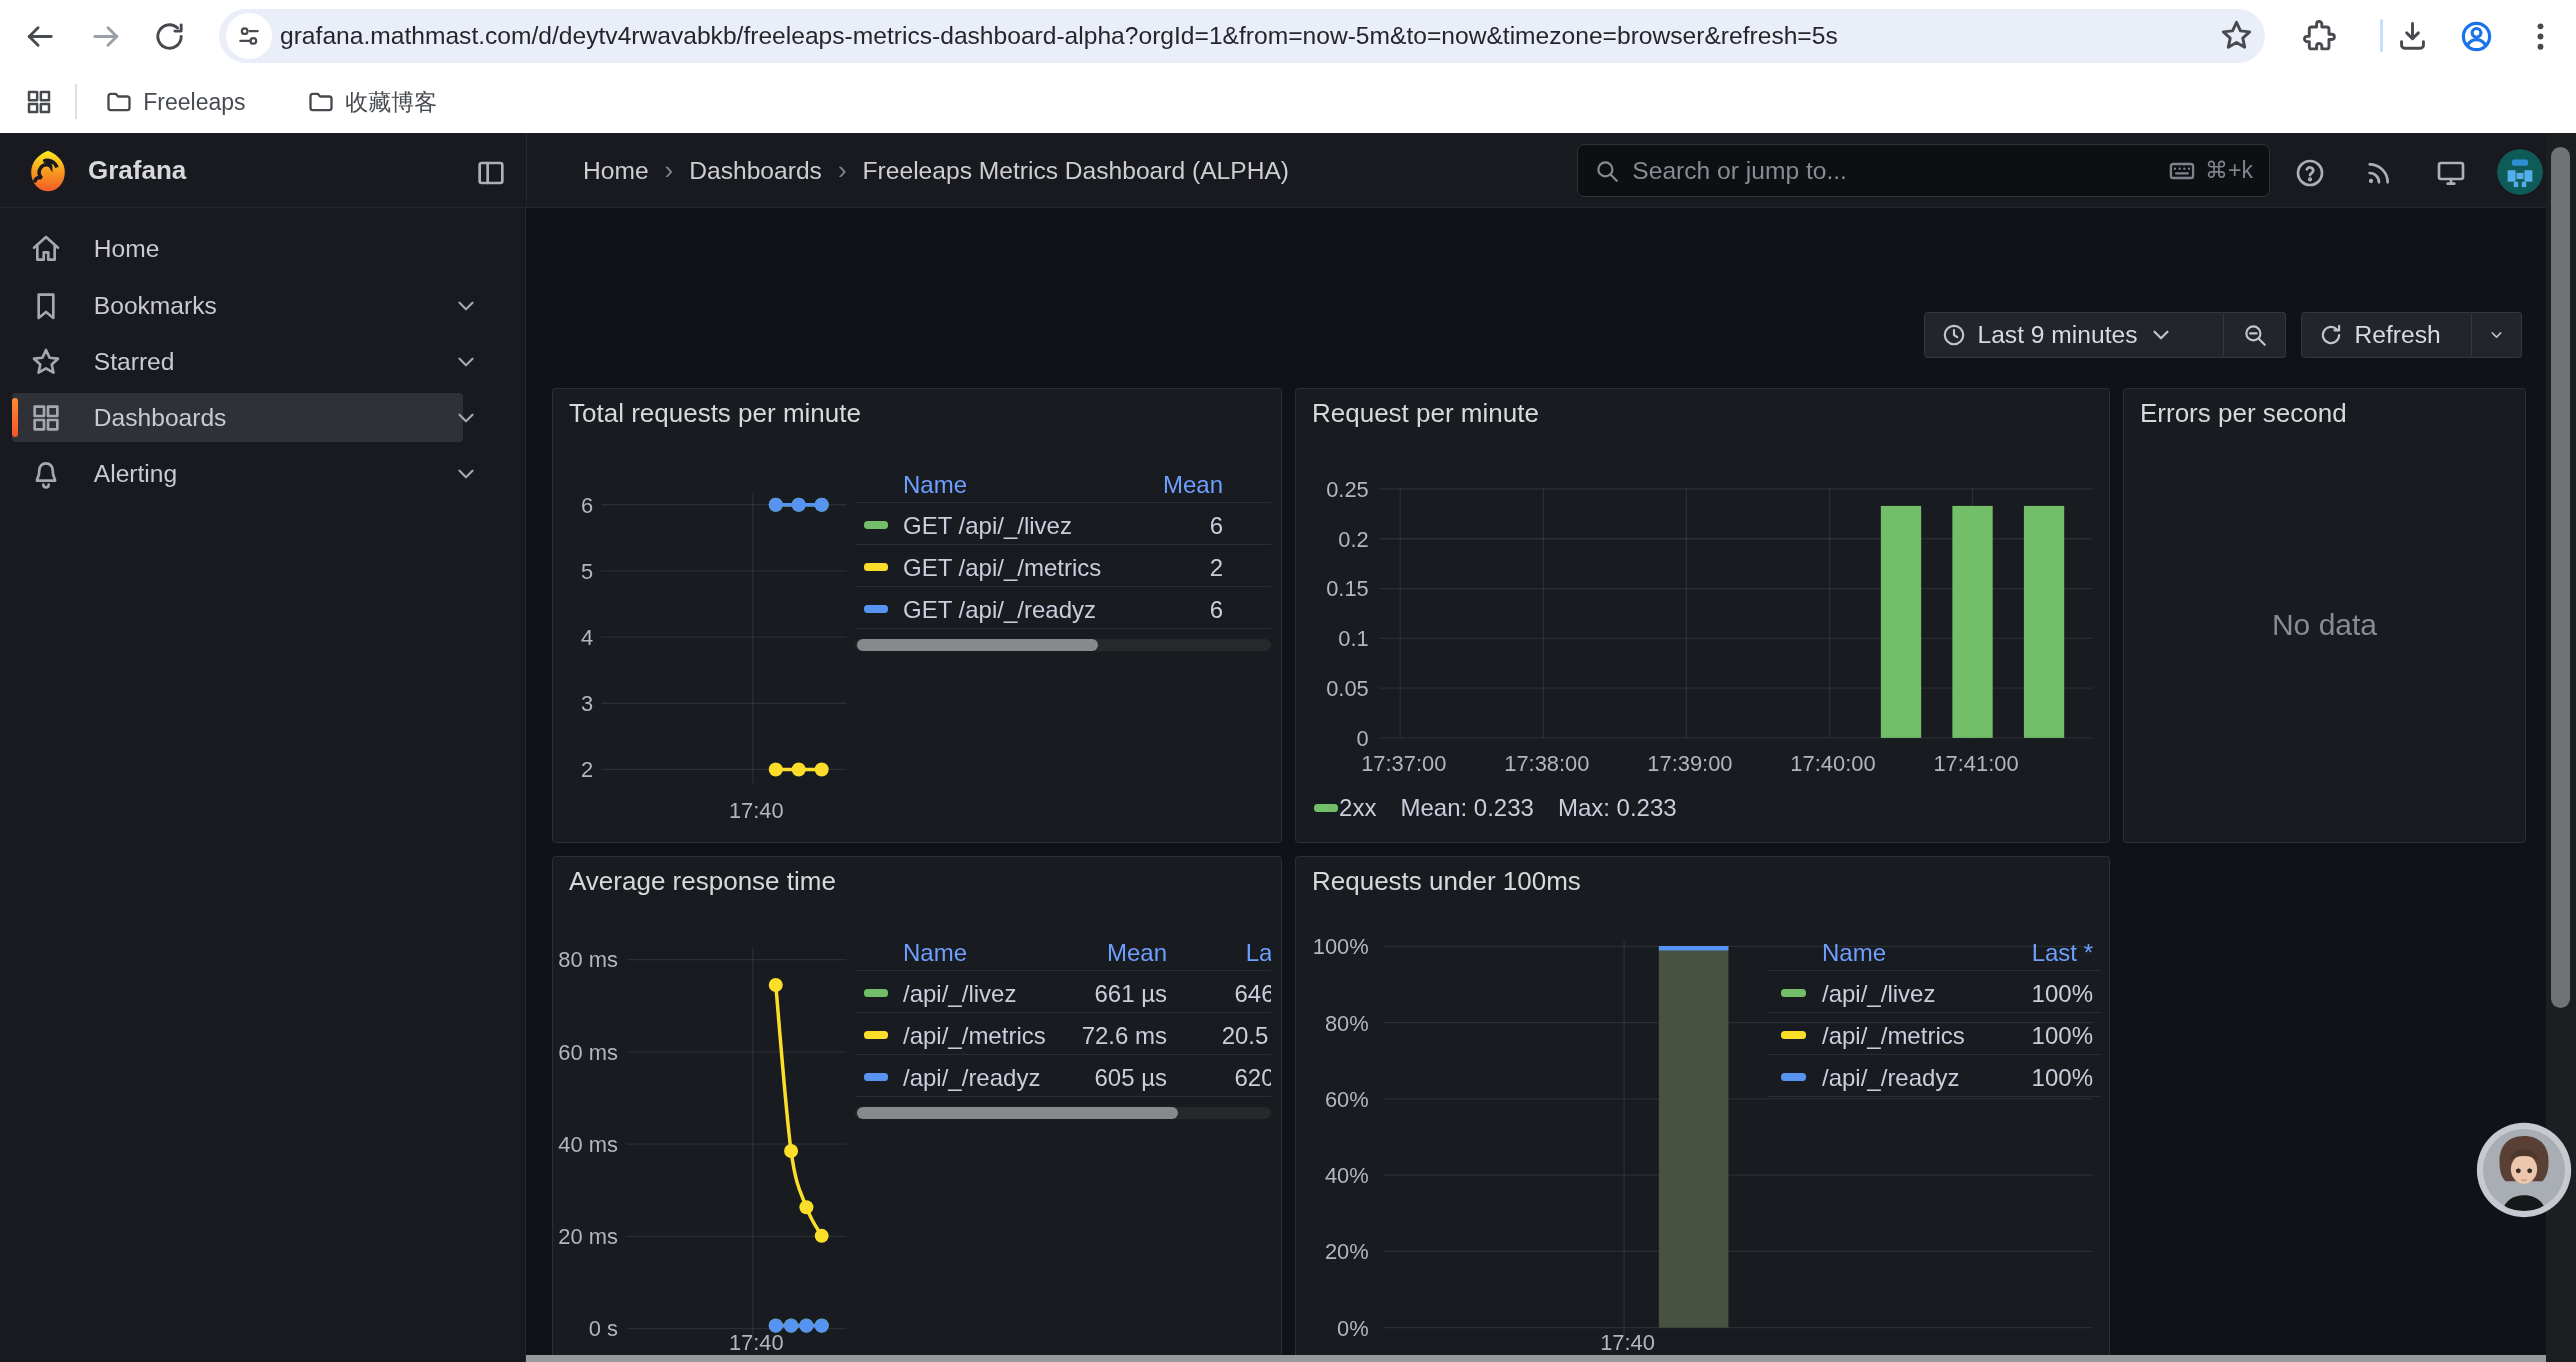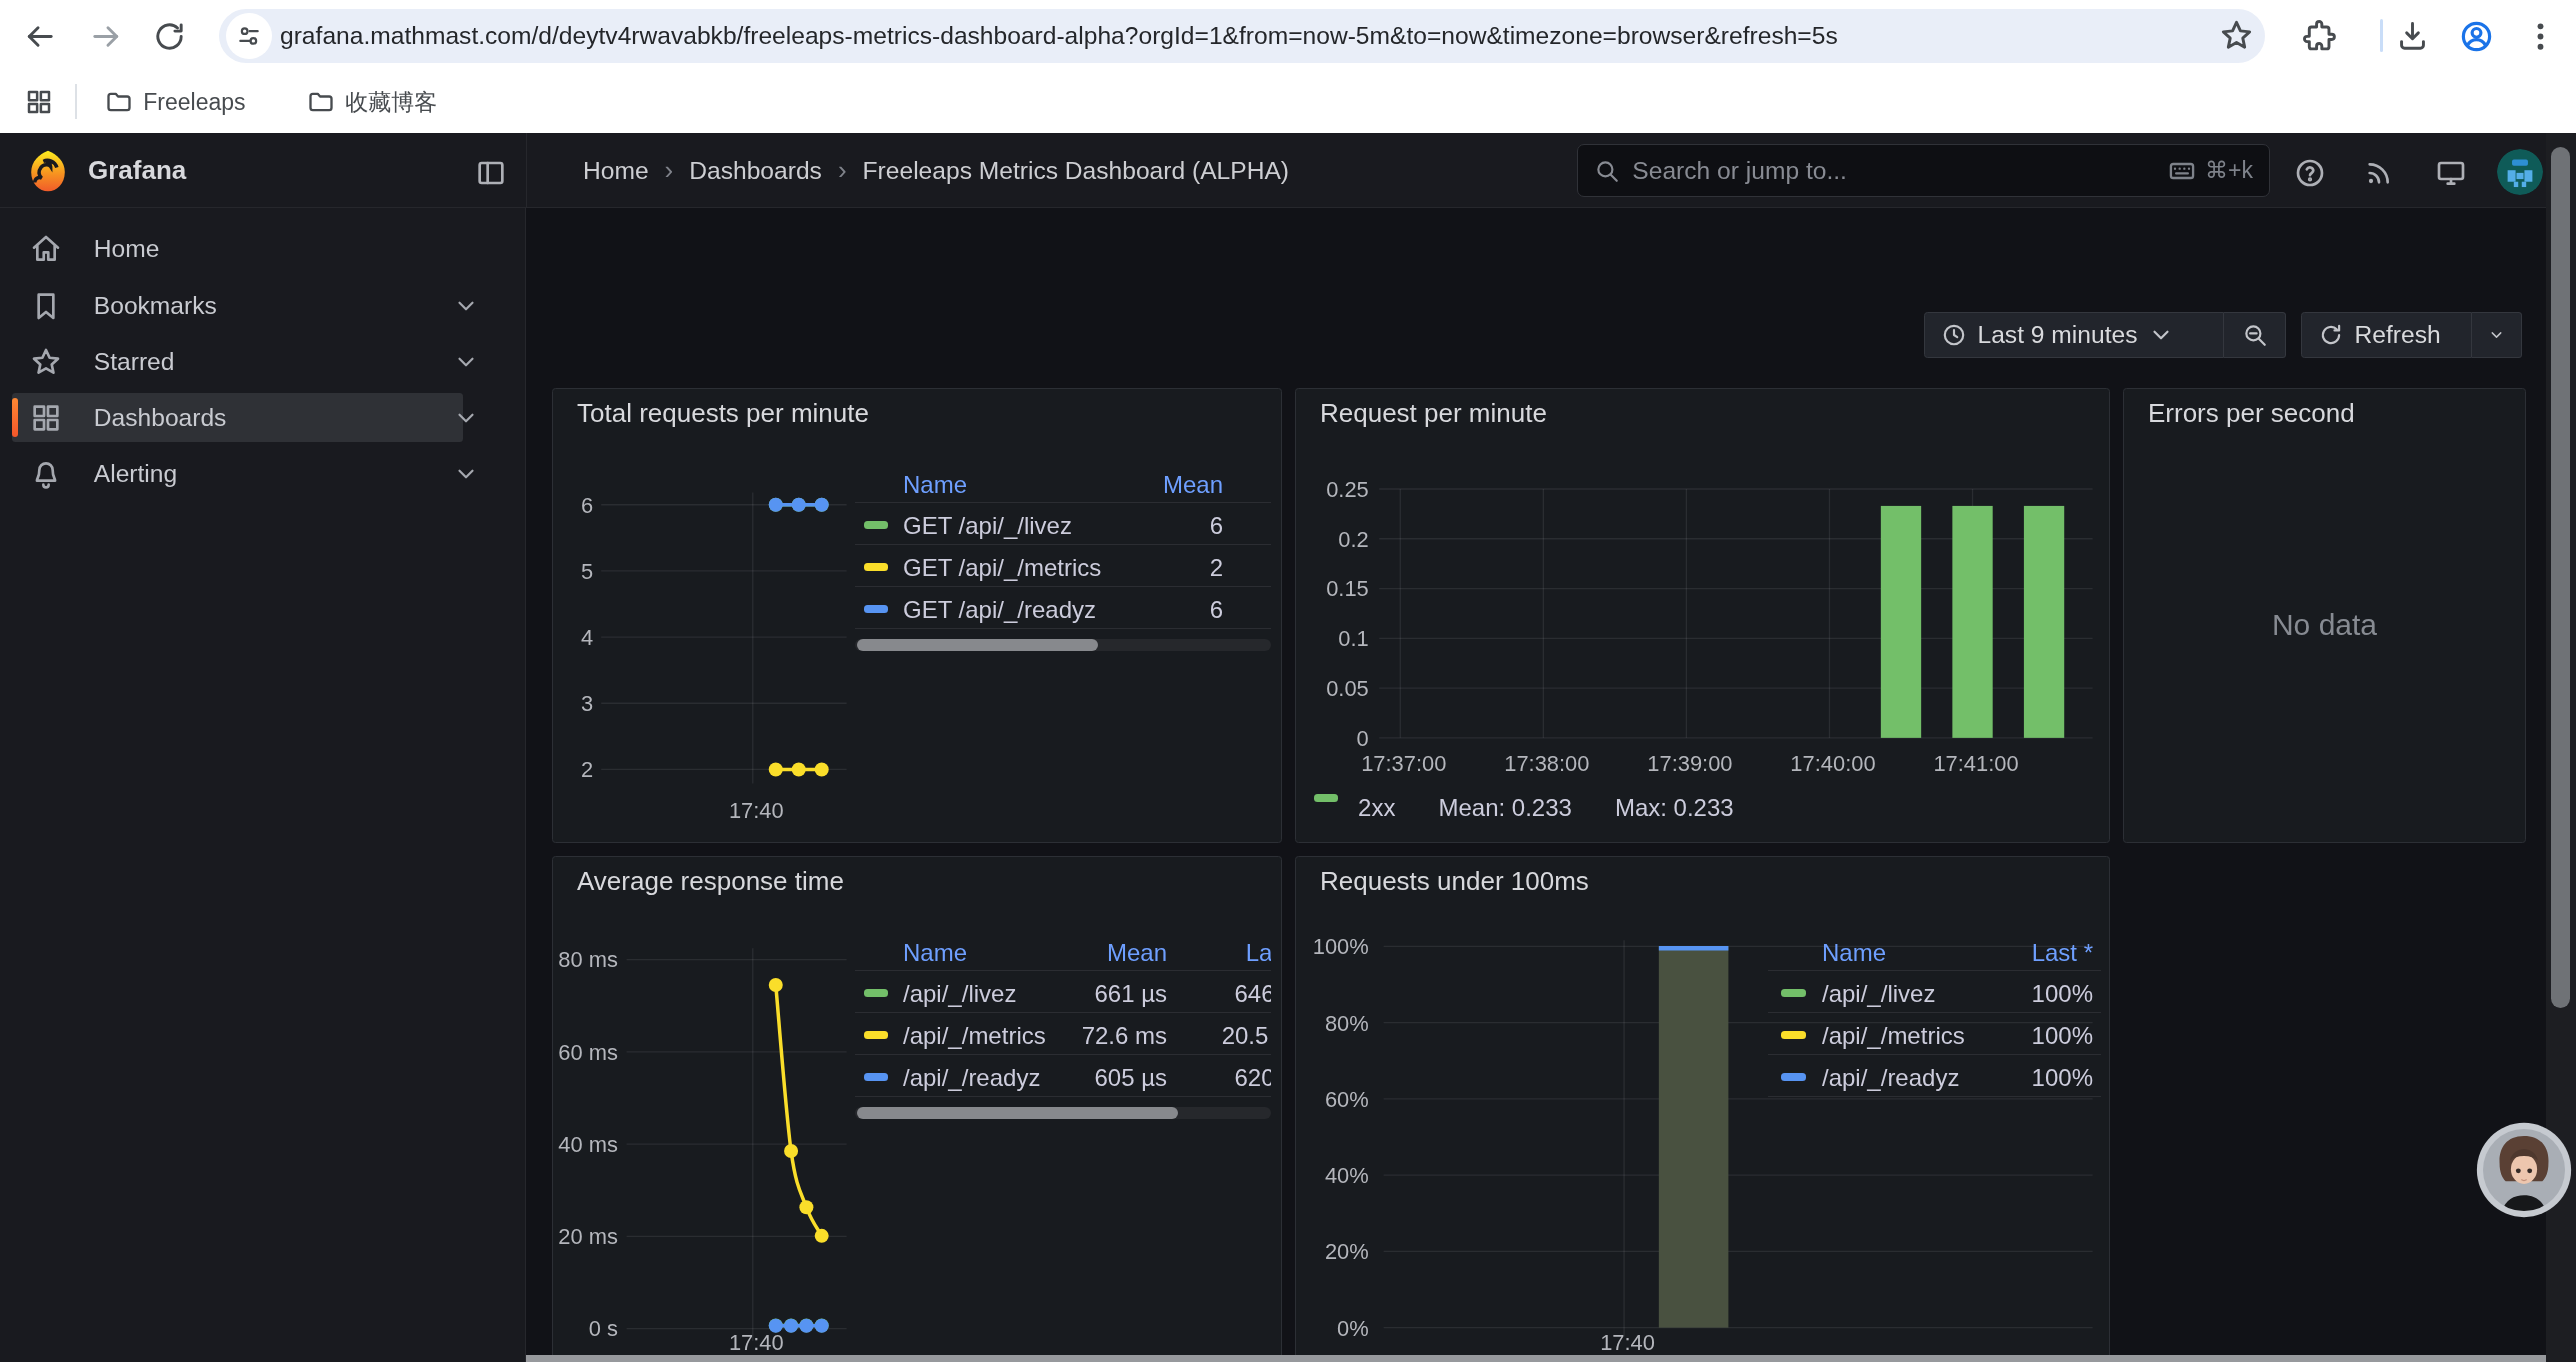--- a/index.html
+++ b/index.html
@@ -68,36 +68,36 @@
 
   
   .tb-group{position:absolute;top:36px;height:46px;display:flex;}
   .tb-seg{height:46px;background:#22252c;border:0.9px solid #34373e;display:flex;align-items:center;gap:10.5px;color:#d9dadd;font-size:24.6px;font-weight:500;padding:0 16px;}
   .tb-seg svg.i{width:26px;height:26px;color:#c3c5ca;}
   .tb-seg.first{border-radius:3.5px 0 0 3.5px;}
   .tb-seg.last{border-radius:0 3.5px 3.5px 0;border-left:none;}
 
   
   .panel{position:absolute;background:#181b1f;border:0.9px solid #2c2f35;border-radius:3.5px;}
-  .panel-title{position:absolute;left:16px;top:8.8px;font-size:26px;font-weight:500;color:#d8d9dd;white-space:nowrap;margin-left:8px;}
+  .panel-title{position:absolute;left:16px;top:8.8px;font-size:26px;font-weight:500;color:#d8d9dd;white-space:nowrap;}
   .chart-mount{position:absolute;left:0;top:0;}
   text.tick{font-family:"Liberation Sans","DejaVu Sans",sans-serif;font-size:25px;fill:#b4b6bc;}
   .nodata{position:absolute;left:0;right:0;top:219px;text-align:center;font-size:30px;color:#878b92;}
 
   
   .legend{position:absolute;overflow:hidden;}
   .lg-head{position:relative;height:39px;border-bottom:0.9px solid #2b2d32;}
   .lg-head span{position:absolute;top:7px;font-size:24px;font-weight:500;color:#6e9fff;white-space:nowrap;}
   .lg-row{position:relative;height:42px;border-bottom:0.9px solid #2b2d32;}
   .lg-row .sw{position:absolute;top:17.5px;width:24.6px;height:8px;border-radius:3.5px;}
   .lg-row span{position:absolute;top:8.8px;font-size:24px;color:#ccccdc;white-space:nowrap;}
   .lg-scroll{position:absolute;height:12.3px;background:#26282c;border-radius:6.1px;}
   .lg-thumb{position:absolute;left:1.8px;top:0;height:12.3px;background:#87898d;border-radius:6.1px;}
 
-  .p2-legend{position:absolute;left:17.5px;top:405px;display:flex;gap:20px;font-size:24px;color:#ccccdc;}
+  .p2-legend{position:absolute;left:17.5px;top:405px;display:flex;align-items:center;gap:1px;font-size:24px;color:#ccccdc;}
   .p2-legend .sw{width:24.6px;height:8px;border-radius:3.5px;}
   .p2-stat{margin-left:23px;}
 
   
   .v-track{position:absolute;left:2546px;top:133px;width:30px;height:1229px;background:#1d1e22;}
   .v-thumb{position:absolute;left:2551px;top:147px;width:19px;height:861px;background:#6f7276;border-radius:9.6px;}
   .h-scroll{position:absolute;left:0;top:1079px;width:2050px;height:7px;background:#97999d;}
 
   .float-avatar{position:absolute;left:2476px;top:989px;width:96px;height:96px;border:none;background:transparent;padding:0;}
 </style>

